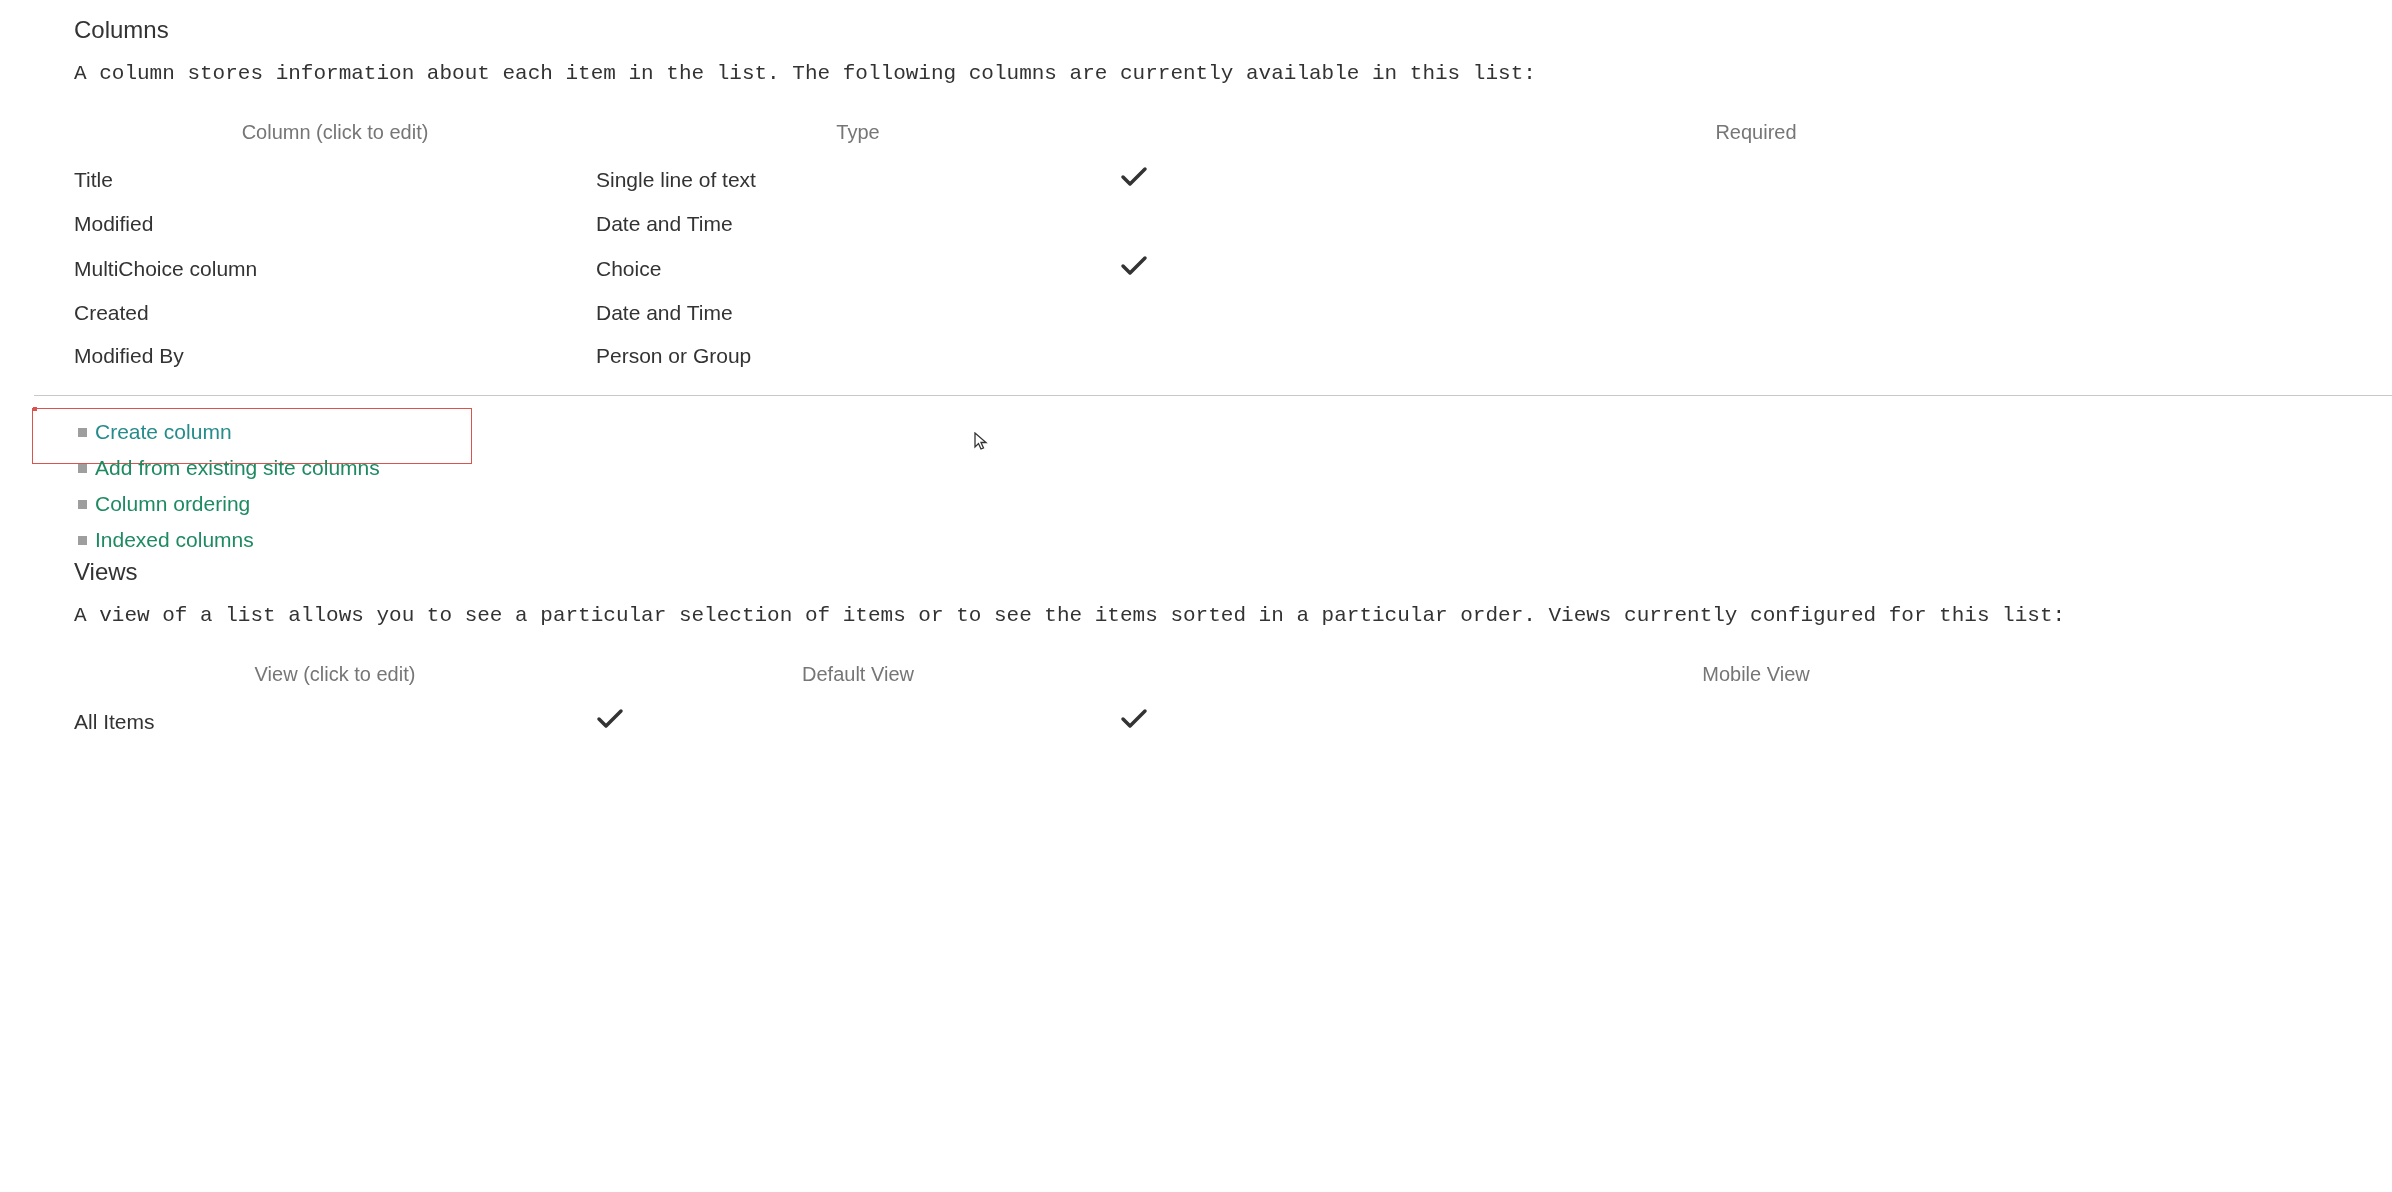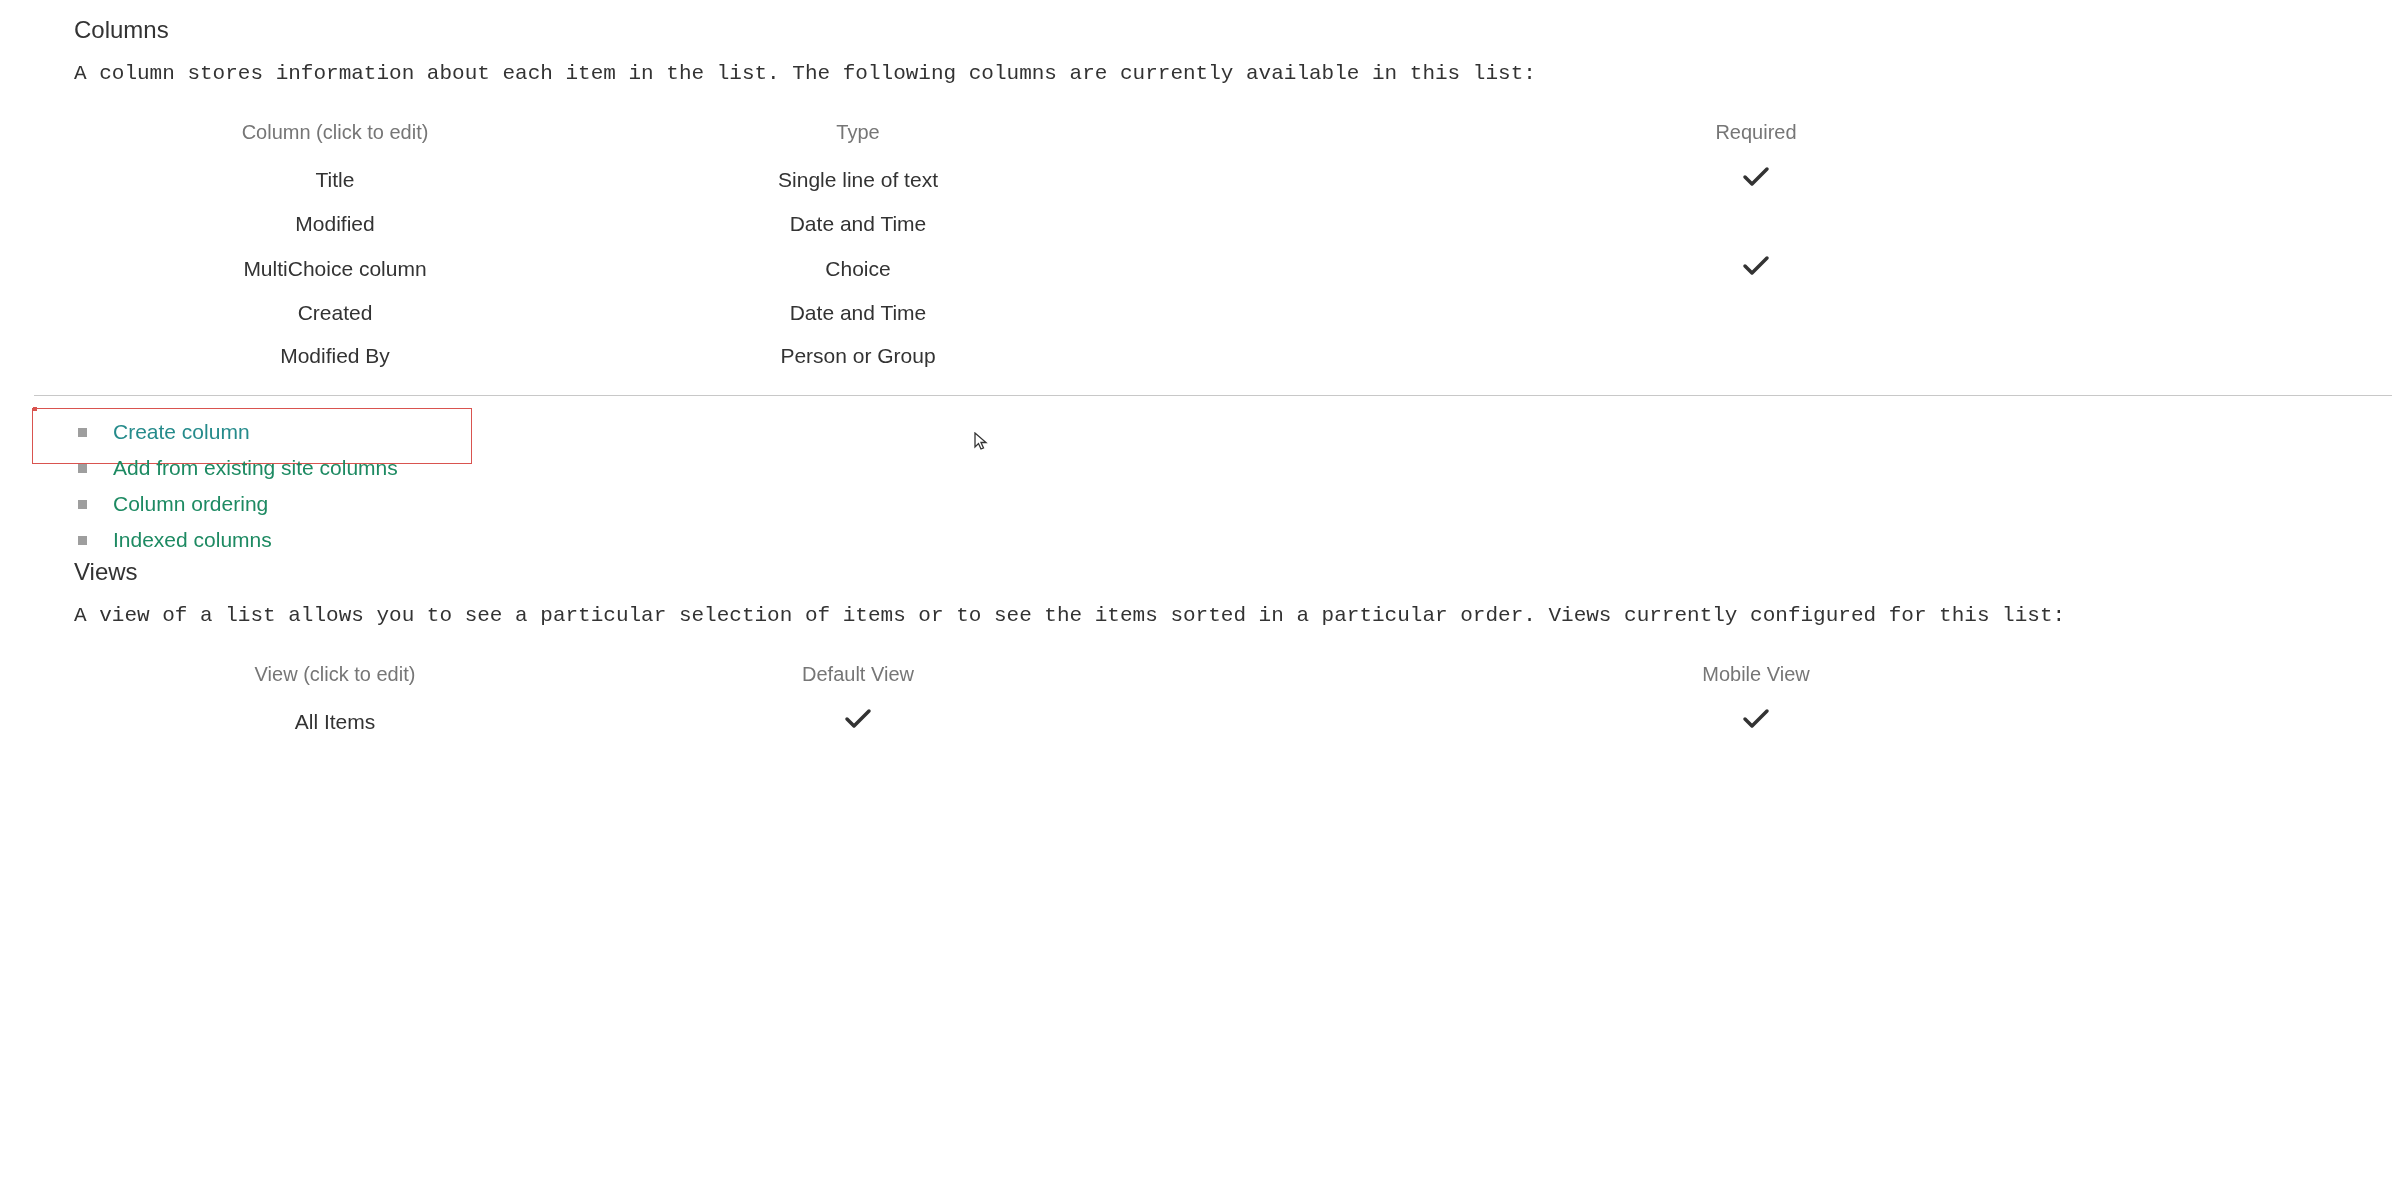--- a/index.html
+++ b/index.html
@@ -40,21 +40,21 @@
       width: 100%;
     }
     th {
       text-align: center;
       font-weight: 400;
       color: #767676;
       font-size: 20px;
       padding: 6px 0 14px 0;
     }
     td {
-      text-align: center;
+      text-align: left;
       font-weight: 400;
       color: #333;
       font-size: 21px;
       padding: 8px 0 11px 0;
       vertical-align: middle;
     }
     .col-name {
       width: 522px;
     }
     .col-type {
@@ -79,21 +79,21 @@
       width: calc(100% + 40px);
     }
     .actions-list {
       margin-top: 18px;
       margin-left: 0;
     }
     .action-item {
       display: flex;
       align-items: center;
       padding: 6px 0;
-      gap: 26px;
+      gap: 8px;
       position: relative;
     }
     .highlight-box {
       border: 1.5px solid #d9534f;
       position: absolute;
       left: -42px;
       top: -6px;
       width: 440px;
       height: 56px;
       pointer-events: none;

